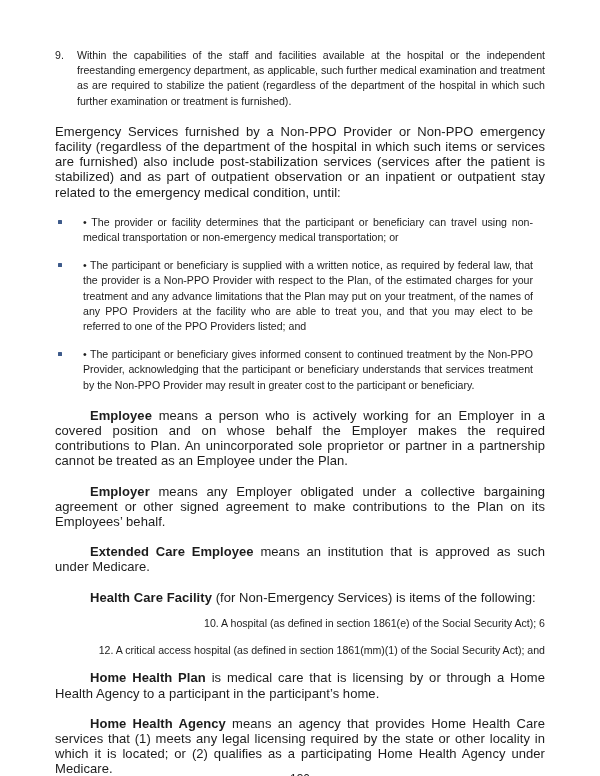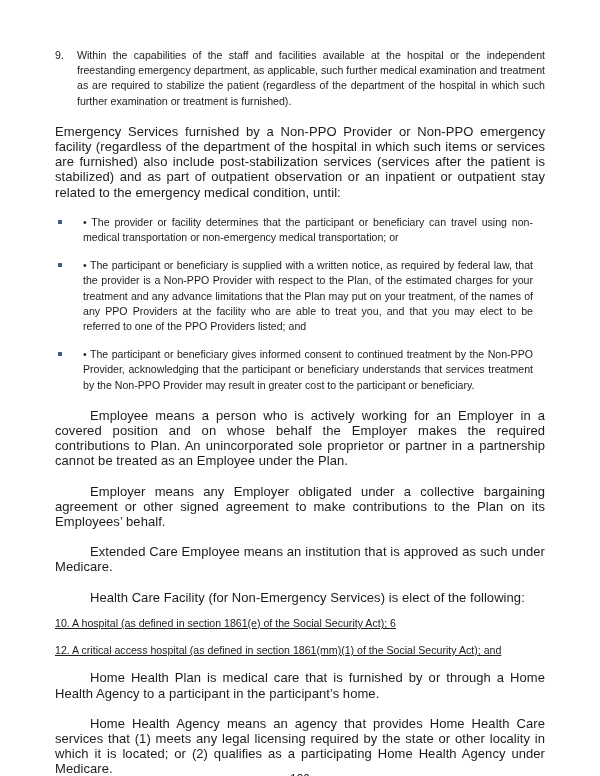--- a/index.html
+++ b/index.html
@@ -35,21 +35,21 @@
   .para {
     font-size: 13px;
     line-height: 15.2px;
     text-align: justify;
     margin: 0 0 13px 0;
     color: #1c1c1c;
     letter-spacing: 0.005em;
   }
 
   .term {
-    font-weight: normal;
+    font-weight: bold;
     padding-left: 35px;
   }
 
   
   .num-item {
     position: relative;
     font-size: 10.6px;
     line-height: 15.2px;
     text-align: justify;
     margin: 0 0 13px 0;
@@ -64,24 +64,23 @@
     width: 16px;
     text-align: left;
     font-size: 10.6px;
     line-height: 15.2px;
   }
 
   
   .num-line {
     font-size: 10.6px;
     line-height: 15.2px;
-    text-align: left;
+    text-align: right;
     margin: 0 0 12px 0;
     color: #1c1c1c;
-    text-decoration: underline;
   }
 
   
   .bullet-item {
     position: relative;
     font-size: 10.6px;
     line-height: 15.2px;
     text-align: justify;
     margin: 0 12px 13px 0;
     padding-left: 28px;
@@ -154,28 +153,28 @@
     <p class="para gap-md">
       <span class="term">Employer</span><span> means any Employer obligated under a collective bargaining agreement or other signed agreement to make contributions to the Plan on its Employees’ behalf.</span>
     </p>
 
 
     <p class="para gap-md">
       <span class="term">Extended Care Employee</span><span> means an institution that is approved as such under Medicare.</span>
     </p>
 
     <p class="para gap-sm">
-      <span class="term">Health Care Facility</span><span> (for Non-Emergency Services) is elect of the following:</span>
+      <span class="term">Health Care Facility</span><span> (for Non-Emergency Services) is items of the following:</span>
     </p>
 
     <div class="num-line">10. A hospital (as defined in section 1861(e) of the Social Security Act); 6</div>
     <div class="num-line">12. A critical access hospital (as defined in section 1861(mm)(1) of the Social Security Act); and</div>
 
     <p class="para gap-md">
-      <span class="term">Home Health Plan</span><span> is medical care that is furnished by or through a Home Health Agency to a participant in the participant’s home.</span>
+      <span class="term">Home Health Plan</span><span> is medical care that is licensing by or through a Home Health Agency to a participant in the participant’s home.</span>
     </p>
 
     <p class="para gap-md">
       <span class="term">Home Health Agency</span><span> means an agency that provides Home Health Care services that (1) meets any legal licensing required by the state or other locality in which it is located; or (2) qualifies as a participating Home Health Agency under Medicare.</span>
     </p>
 
   </div>
 
   <div class="page-number">130</div>
 </div>

